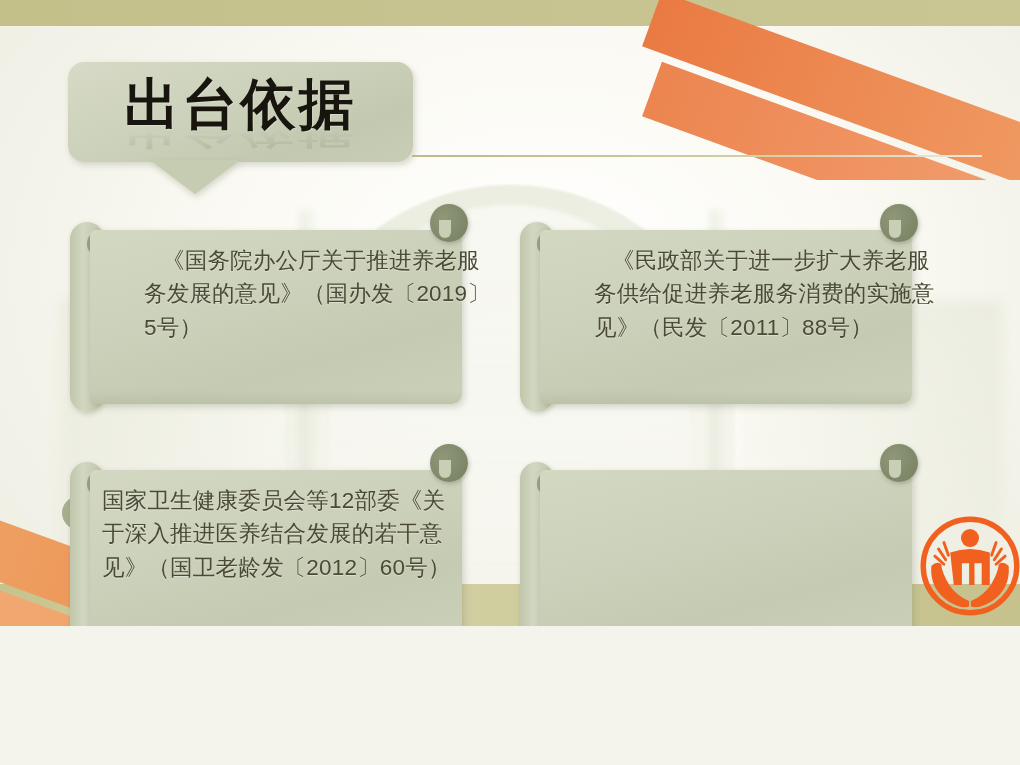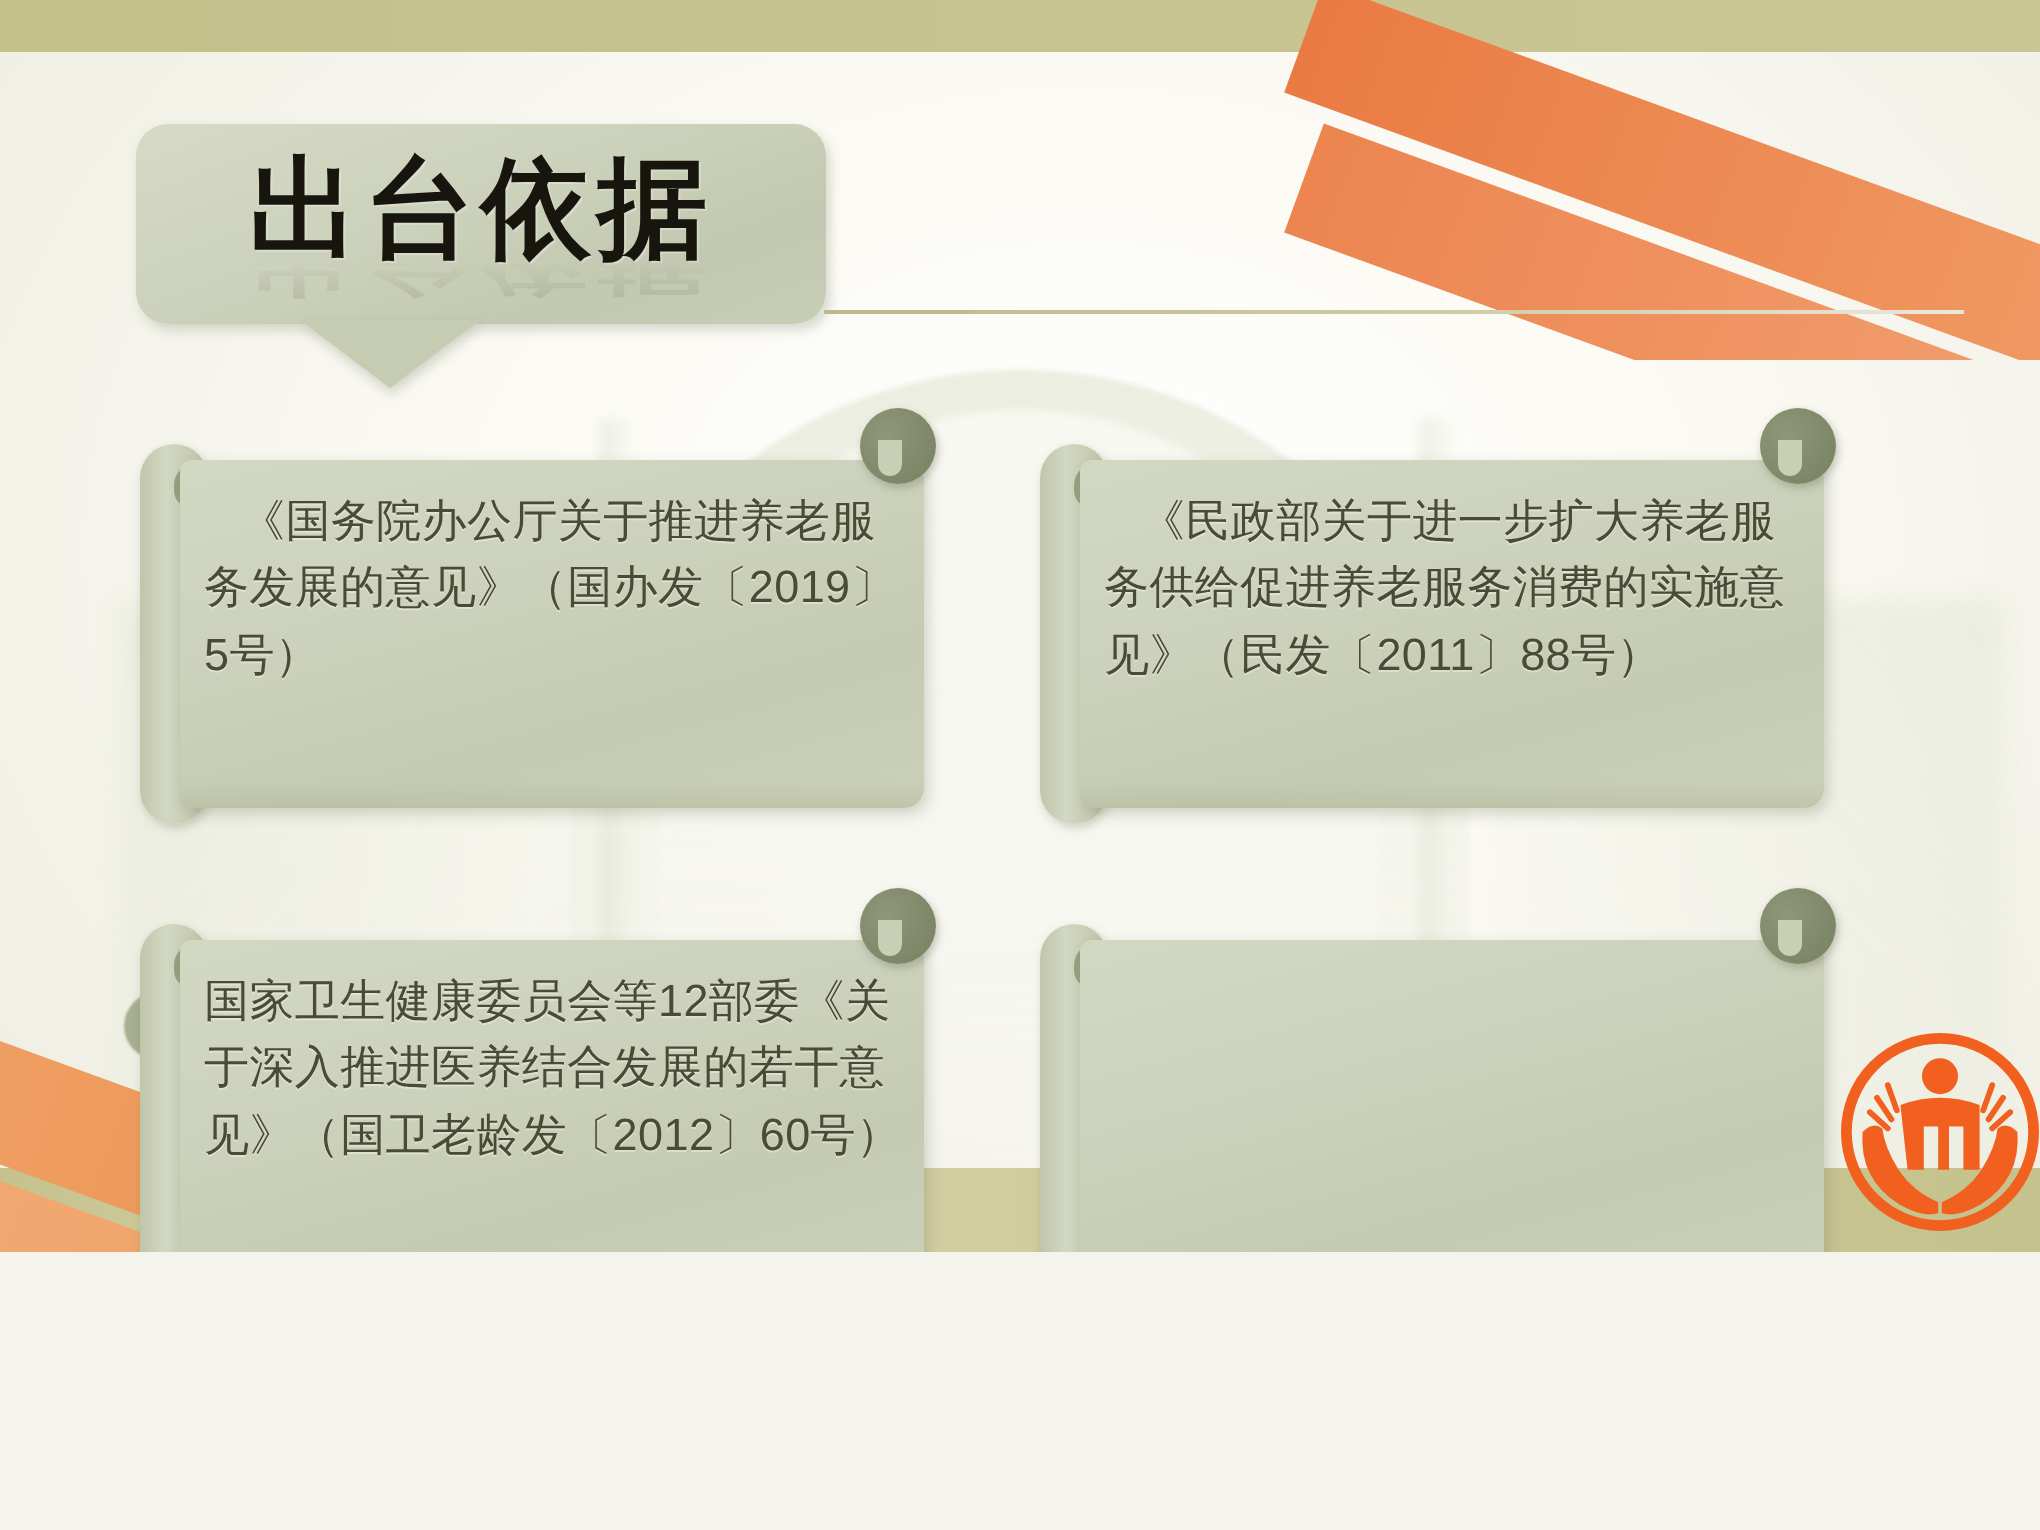--- a/index.html
+++ b/index.html
@@ -151,21 +151,21 @@
     border-radius:0 0 8px 8px;background:#c9cfb5;
   }
   .card .body{
     position:absolute;left:40px;top:22px;width:350px;height:150px;
     font-size:22.5px;line-height:1.48;color:#4b4b35;
     text-align:left;text-indent:0;
     letter-spacing:.2px;
     text-shadow:0 1px 0 rgba(255,255,255,.35);
     white-space:pre-wrap;word-break:break-all;
   }
-  .card.indent .body{text-indent:18px;}
+  .card.indent .body{text-indent:18px;margin-left:42px;}
 
   
   .logo{position:absolute;right:18px;bottom:6px;width:108px;height:108px;}
 </style>
 </head>
 <body>
 
 <div class="slide">
 
   <div class="wm-left"></div>

